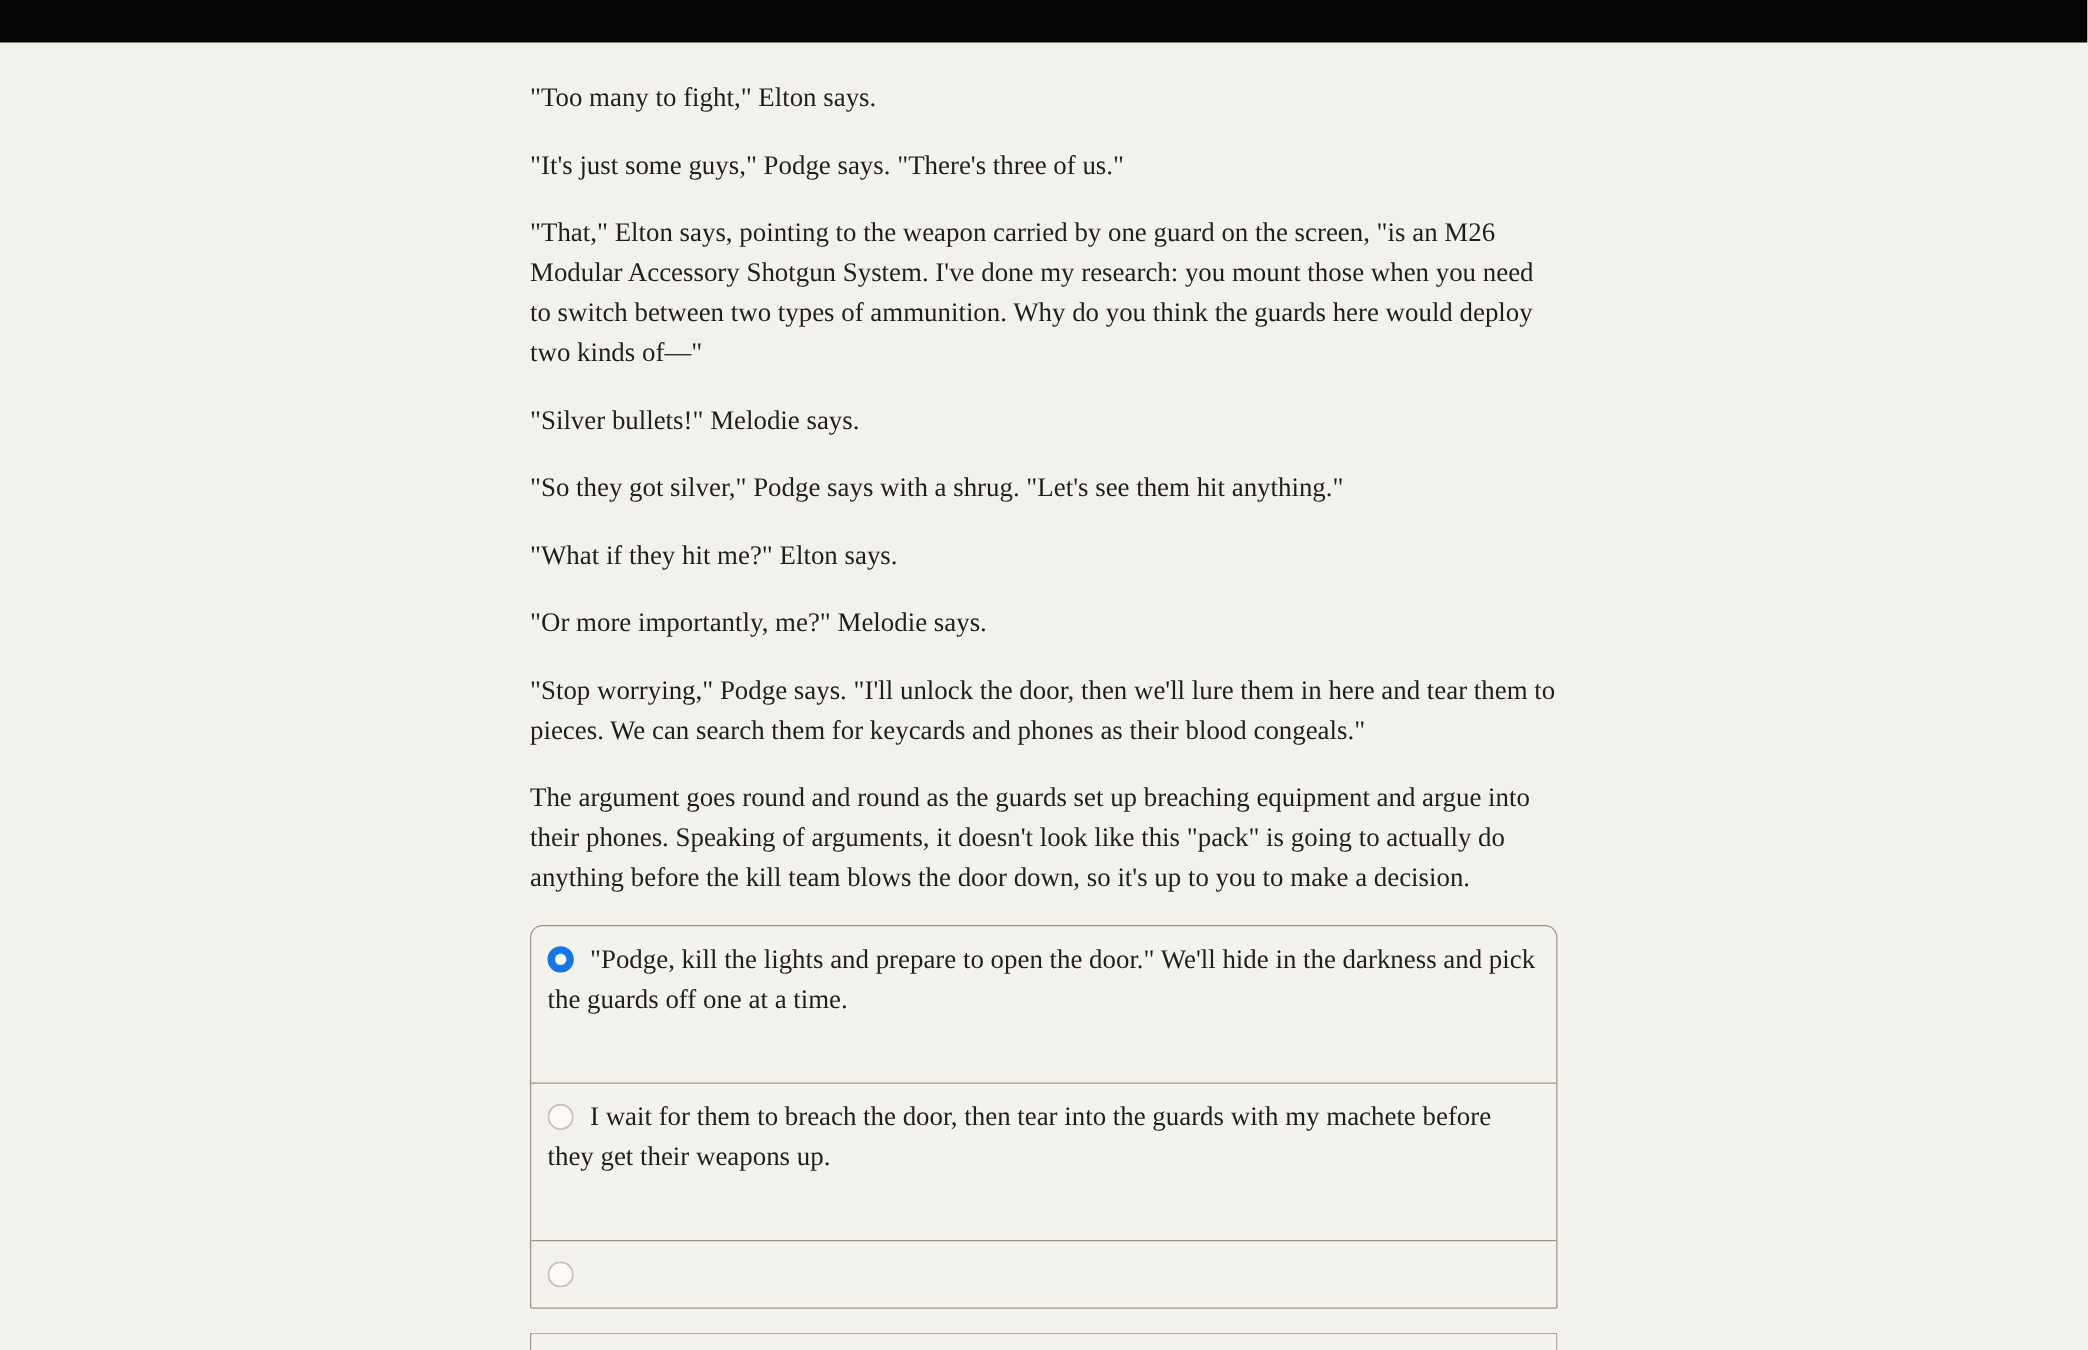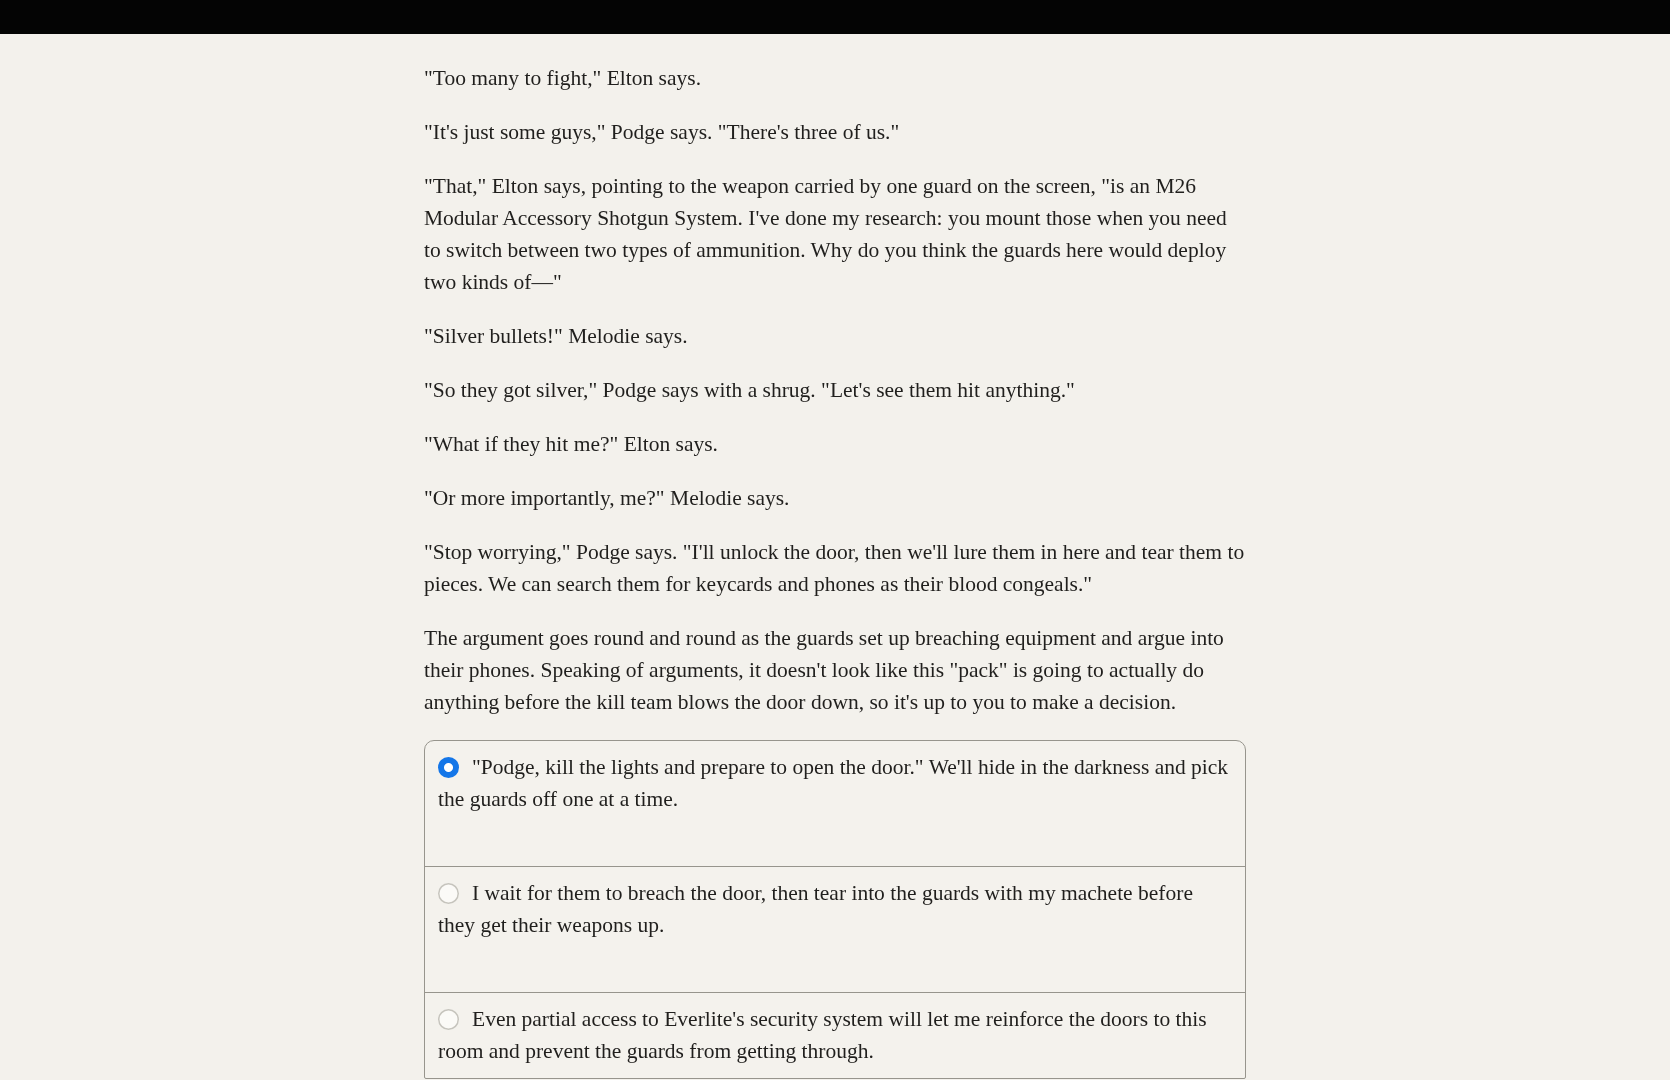--- a/index.html
+++ b/index.html
@@ -98,21 +98,21 @@
 
     <label class="choice-row">
       <span class="radio selected"></span><span class="choice-text">"Podge, kill the lights and prepare to open the door." We'll hide in the darkness and pick the guards off one at a time.</span>
     </label>
 
     <label class="choice-row">
       <span class="radio"></span><span class="choice-text">I wait for them to breach the door, then tear into the guards with my machete before they get their weapons up.</span>
     </label>
 
     <label class="choice-row">
-      <span class="radio"></span><span class="choice-text">Even partial access to Everlite's security system will let me reinforce the doors to this room and prevent the guards from getting through.</span>
+      <span class="radio"></span>
     </label>
 
   </div>
 
   <div class="choice-group second">
 
     <label class="choice-row last">
       <span class="radio"></span><span class="choice-text">First, I Change…</span>
     </label>
 

